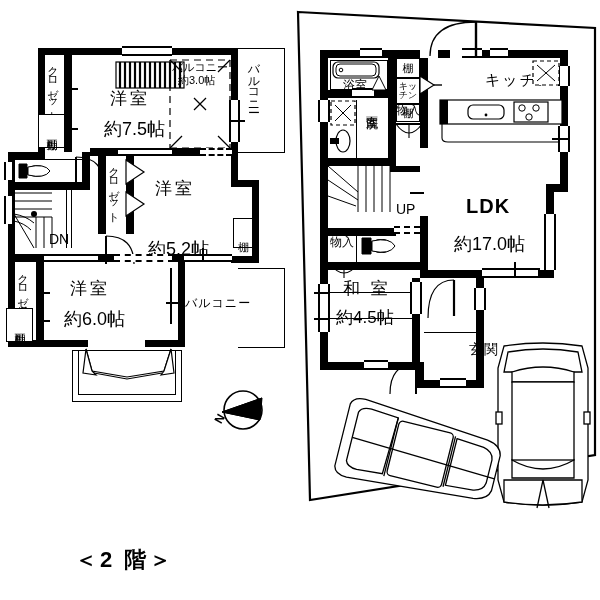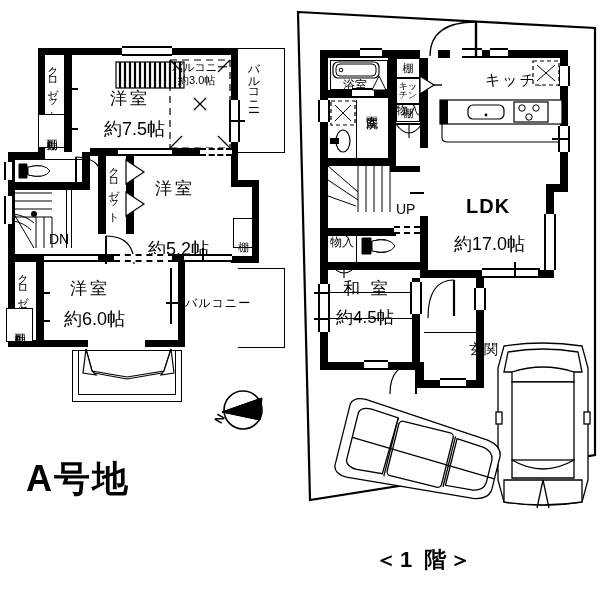--- a/index.html
+++ b/index.html
@@ -252,23 +252,23 @@
     <div class="lbl lbl-big" style="left:70px;top:280px;">洋室</div>
     <div class="lbl lbl-area" style="left:64px;top:310px;">約6.0帖</div>
 
     <div class="lbl lbl-mid" style="left:185px;top:297px;font-size:12px;letter-spacing:1px;">バルコニー</div>
     <div class="abs" style="left:170px;top:268px;width:10px;height:56px;background:#fff;border-left:2px solid #000;border-right:2px solid #000;box-sizing:border-box;"></div>
     <div class="thinline abs" style="left:166px;top:302px;width:14px;height:2px;"></div>
 
     <div class="abs" style="left:4px;top:162px;width:10px;height:18px;background:#fff;border-left:2px solid #000;border-right:2px solid #000;box-sizing:border-box;"></div>
     <div class="abs" style="left:4px;top:196px;width:10px;height:28px;background:#fff;border-left:2px solid #000;border-right:2px solid #000;box-sizing:border-box;"></div>
 
+    <div class="floorCap" style="left:75px;top:545px;">＜2  階＞</div>
   </div>
 
-  <div id="lotName">A号地</div>
 
   <svg class="abs" style="left:210px;top:388px;" width="60" height="50" viewBox="0 0 60 50">
     <circle cx="33" cy="22" r="19" fill="#fff" stroke="#000" stroke-width="1.6"></circle>
     <path d="M52 10 L12 24 L50 32 Z" fill="#000" stroke="#000" stroke-width="1"></path>
     <path d="M52 10 L12 24 L50 32" fill="none" stroke="#000" stroke-width="1"></path>
     <path d="M52 10 L30 26 L50 32 Z" fill="#000"></path>
     <text x="6" y="36" font-family="Liberation Sans, sans-serif" font-size="12" font-weight="bold" transform="rotate(-60 9 32)">N</text>
   </svg>
 
   <div class="abs" style="left:290px;top:0;width:310px;height:520px;">
@@ -465,16 +465,15 @@
         <path d="M10 14 Q12 6 24 6 L152 16 Q166 18 168 28 L168 64 Q166 74 152 76 L24 86 Q12 86 10 78 Z"></path>
         <path d="M20 20 Q22 14 32 14 L60 16 L58 74 L32 76 Q22 76 20 70 Z"></path>
         <rect x="62" y="18" width="56" height="56" rx="4"></rect>
         <path d="M122 22 L150 24 Q160 26 161 34 L161 58 Q160 66 150 68 L122 70 Z"></path>
         <line x1="60" y1="16" x2="60" y2="76"></line>
         <line x1="120" y1="20" x2="120" y2="72"></line>
         <line x1="20" y1="46" x2="168" y2="52"></line>
       </g>
     </svg>
 
-    <div class="floorCap" style="left:85px;top:545px;">＜1  階＞</div>
   </div>
 
 </div>
 
 </body></html>

